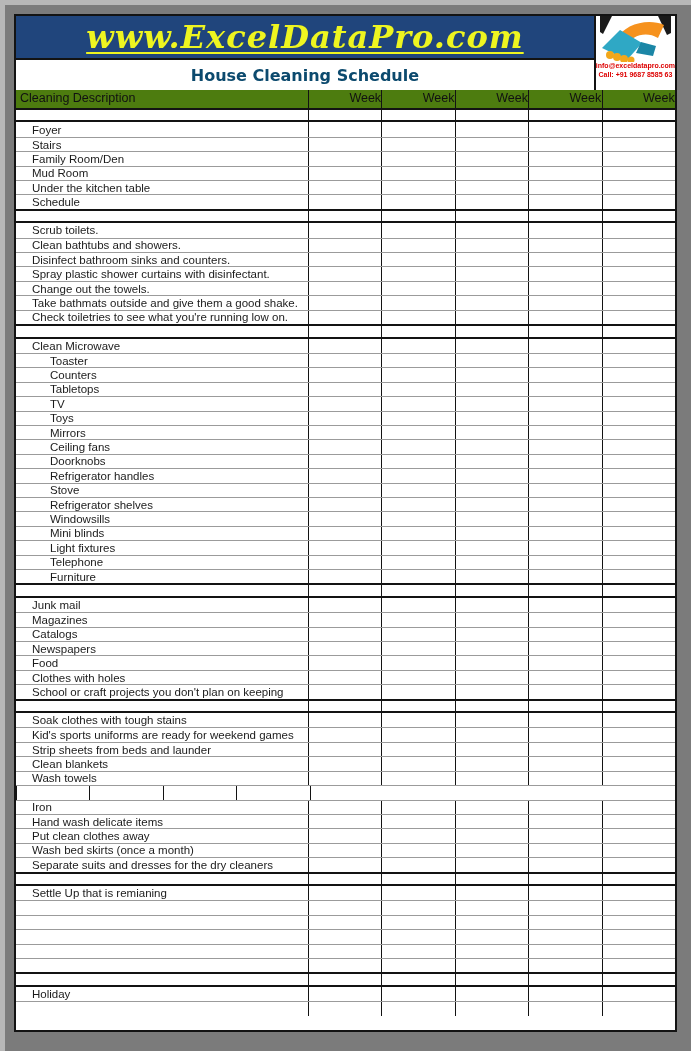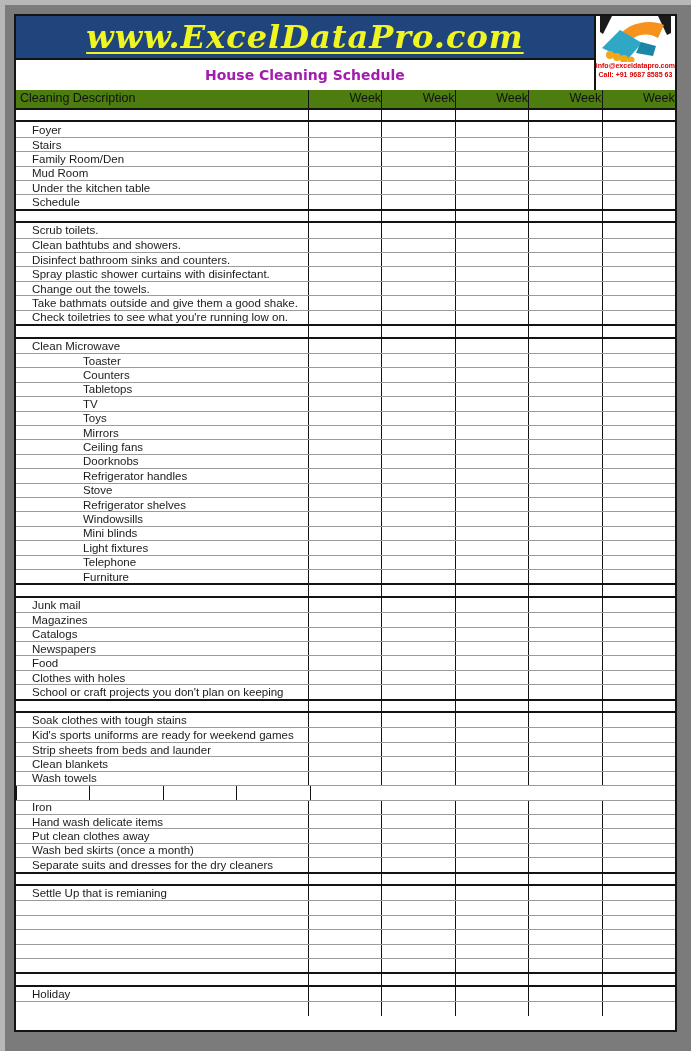--- a/index.html
+++ b/index.html
@@ -17,40 +17,40 @@
   .top { display:flex; height:74px; flex:0 0 auto; }
   .top-left { flex:1 1 auto; display:flex; flex-direction:column; min-width:0; }
   .banner { height:42px; background:var(--banner_bg,#20457c); display:flex; align-items:center; justify-content:center; overflow:hidden; }
   .banner-text {
     font-family:"DejaVu Serif",serif; font-style:italic; font-weight:bold;
     font-size:32px; color:var(--banner_text,#eef520);
     text-decoration:underline; text-decoration-thickness:2px; text-underline-offset:4px;
     letter-spacing:1px; white-space:nowrap;
   }
   .title-row { height:32px; box-sizing:border-box; border-top:2px solid var(--grid_black,#131313); display:flex; align-items:center; justify-content:center; background:#fff; }
-  .title-text { font-family:"DejaVu Sans",sans-serif; font-size:14px; font-weight:bold; color:#a21caf; white-space:nowrap; }
+  .title-text { font-family:"DejaVu Sans",sans-serif; font-size:16px; font-weight:bold; color:#0c4a6e; white-space:nowrap; }
   .logo-cell { flex:0 0 73.4px; box-sizing:border-box; border-left:2px solid var(--grid_black,#131313); background:#fff; display:flex; flex-direction:column; align-items:center; }
   .logo-art { width:71px; height:46px; display:block; flex:0 0 auto; }
   .contact { width:100%; text-align:center; font-size:7px; line-height:8.5px; color:var(--contact_red,#dd0000); font-weight:bold; white-space:nowrap; }
 
   .header-row { display:flex; height:18px; flex:0 0 auto; font-size:12.5px; color:#111; background:#4d7c0f; }
   .hcell { box-sizing:border-box; line-height:17px; }
   .hcell.desc { flex:1 1 auto; padding-left:4px; overflow:hidden; white-space:nowrap; }
   .hcell.wk { flex:0 0 73.4px; border-left:1.5px solid var(--grid_black,#131313); text-align:center;padding-left:40px; }
 
   .body-rows { flex:1 1 auto; display:flex; flex-direction:column; overflow:hidden; }
   .section { flex:0 0 auto; }
   .row { display:flex; height:14.41px; box-sizing:border-box; background:#fff; }
   .section .row + .row { border-top:1px solid var(--row_line,#9b9b9b);text-align:center; }
   .row.spacer { border-top:2px solid var(--grid_black,#131313); border-bottom:2px solid var(--grid_black,#131313); }
   .cell { box-sizing:border-box; }
   .cell.desc { flex:1 1 auto; overflow:hidden; white-space:nowrap; display:flex; align-items:center; font-size:11.5px; color:#1b1b1b; }
   .cell.wk { flex:0 0 73.4px; border-left:1.5px solid var(--grid_black,#131313); }
   .ind1 { padding-left:16px; }
-  .ind2 { padding-left:67px; }
+  .ind2 { padding-left:34px; }
 </style>
 </head>
 <body>
 
 <div class="frame-dark"></div>
 
 <div class="page">
 
   <div class="top">
     <div class="top-left">

